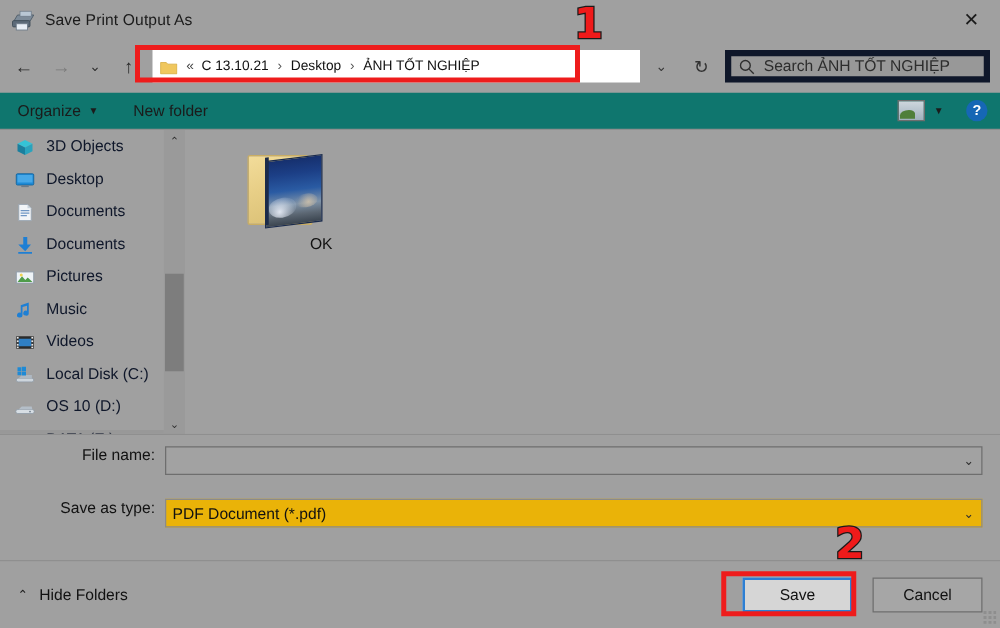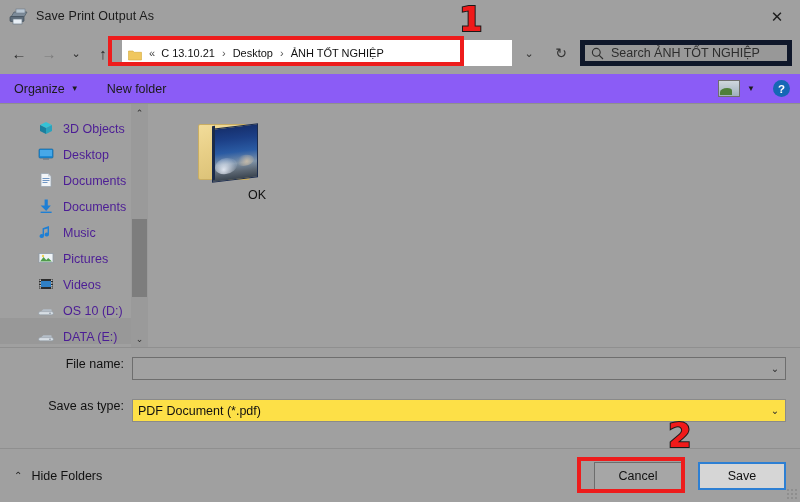--- a/index.html
+++ b/index.html
@@ -103,21 +103,21 @@
     padding: 0 6px;
     margin-left: 4px;
   }
   .search-icon { margin-right: 7px; display:flex; align-items:center; }
   .search-ph { font-size: 12.5px; color: #2d2d2d; white-space: nowrap; }
 
   
   .cmdbar {
     height: 30px; flex: 0 0 30px;
     display: flex; align-items: center;
-    background: #8b5cf6;
+    background: #0f766e;
     border-bottom: 1px solid #8f8f8f;
     padding: 0 10px 0 14px;
   }
   .cmd-item {
     font-size: 12.5px; color: #1b1b1b;
     display: flex; align-items: center; gap: 6px;
     margin-right: 28px; white-space: nowrap;
   }
   .cmd-caret { font-size: 8px; color: #1b1b1b; }
   .cmdbar-spacer { flex: 1 1 auto; }
@@ -151,24 +151,24 @@
 
   
   .sidebar {
     width: 148px; flex: 0 0 148px;
     position: relative;
     padding-top: 6px;
     overflow: hidden;
   }
   .side-item {
     height: 26px;
-    display: flex; align-items: flex-end;
-    padding-left: 38px;
+    display: flex; align-items: flex-start;
+    padding-left: 12px;
     gap: 9px;
-    font-size: 12.5px; color: #4c1d95;
+    font-size: 12.5px; color: #0f172a;
     white-space: nowrap;
   }
   .side-item.selected { background: #989898; }
   .side-ico { width: 16px; height: 16px; flex: 0 0 auto; position: relative; }
 
   
   .side-scroll {
     position: absolute; top: 0; right: 0; width: 17px; height: 100%;
     background: #9a9a9a;
     display: flex; flex-direction: column; align-items: center;
@@ -255,21 +255,21 @@
     font-size: 12.5px; color: #111;
   }
   .form-field {
     flex: 1 1 auto; height: 23px;
     background: #a2a2a2;
     border: 1px solid #6e6e6e;
     display: flex; align-items: center;
     padding: 0 0 0 5px;
     position: relative;
   }
-  .form-field.flat { border: 1px solid #8a8a8a; background: #fde047; }
+  .form-field.flat { border: 1px solid #8a8a8a; background: #eab308; }
   .form-value { font-size: 12.5px; color: #111; flex: 1 1 auto; white-space: nowrap; }
   .field-caret {
     width: 20px; flex: 0 0 20px;
     display: flex; align-items: center; justify-content: center;
     font-size: 10px; color: #2d2d2d;
   }
 
   
   .footer {
     flex: 0 0 54px; height: 54px;
@@ -439,35 +439,35 @@
             <path d="M6.6 1.6 h3.2 v6 h3 L8.2 13 L2.6 7.6 h4 z" fill="#1e7fd4"></path>
             <rect x="2.6" y="13.6" width="11" height="1.4" fill="#1e7fd4"></rect>
           </svg>
         </span>
         <span>Documents</span>
       </div>
 
       <div class="side-item">
         <span class="side-ico">
           <svg width="16" height="16" viewBox="0 0 16 16">
-            <path d="M11 2 L11 10.5 a2.2 2 0 1 1 -1.4 -1.85 L9.6 4.6 L6 5.6 L6 12 a2.2 2 0 1 1 -1.4 -1.85 L4.6 4.2 Z" fill="#1e7fd4"></path>
-          </svg>
-        </span>
-        <span>Music</span>
-      </div>
-
-      <div class="side-item">
-        <span class="side-ico">
-          <svg width="16" height="16" viewBox="0 0 16 16">
             <rect x="1" y="3.5" width="14" height="9" fill="#eef3f7" stroke="#8e9aa6" stroke-width="0.8"></rect>
             <path d="M2 11.5 L5.6 7 L8.2 10 L10.2 8 L14 11.5 Z" fill="#4f9c4a"></path>
             <circle cx="5" cy="6" r="1.2" fill="#f0d250"></circle>
           </svg>
         </span>
         <span>Pictures</span>
+      </div>
+
+      <div class="side-item">
+        <span class="side-ico">
+          <svg width="16" height="16" viewBox="0 0 16 16">
+            <path d="M11 2 L11 10.5 a2.2 2 0 1 1 -1.4 -1.85 L9.6 4.6 L6 5.6 L6 12 a2.2 2 0 1 1 -1.4 -1.85 L4.6 4.2 Z" fill="#1e7fd4"></path>
+          </svg>
+        </span>
+        <span>Music</span>
       </div>
 
       <div class="side-item">
         <span class="side-ico">
           <svg width="16" height="16" viewBox="0 0 16 16">
             <rect x="1" y="3" width="14" height="10" fill="#2b2b2b"></rect>
             <rect x="3" y="5" width="10" height="6" fill="#2f7fc4"></rect>
             <g fill="#e8e8e8">
               <rect x="1.5" y="3.5" width="1.4" height="1.4"></rect>
                 <rect x="1.5" y="6.3" width="1.4" height="1.4"></rect>
@@ -476,20 +476,35 @@
               <rect x="13.1" y="3.5" width="1.4" height="1.4"></rect>
                 <rect x="13.1" y="6.3" width="1.4" height="1.4"></rect>
               <rect x="13.1" y="9.1" width="1.4" height="1.4"></rect>
                 <rect x="13.1" y="11.3" width="1.4" height="1.2"></rect>
             </g>
           </svg>
         </span>
         <span>Videos</span>
       </div>
 
+      <div class="side-item">
+        <span class="side-ico">
+          <svg width="16" height="16" viewBox="0 0 16 16">
+            <path d="M2.5 10.5 h11 a1.4 1.4 0 0 1 0 3 h-11 a1.4 1.4 0 0 1 0 -3 z" fill="#cdd5dc" stroke="#8e9aa6" stroke-width="0.6"></path>
+            <path d="M3 10.5 L5.5 8 h8 L13.5 10.5 Z" fill="#aeb8c2"></path>
+            <g>
+              <rect x="2" y="1.8" width="3" height="3" fill="#1e8ad6"></rect>
+              <rect x="5.4" y="1.4" width="3.4" height="3.4" fill="#1e8ad6"></rect>
+              <rect x="2" y="5.2" width="3" height="3" fill="#1e8ad6"></rect>
+              <rect x="5.4" y="5.2" width="3.4" height="3.2" fill="#1e8ad6"></rect>
+            </g>
+          </svg>
+        </span>
+        <span>Local Disk (C:)</span>
+      </div>
 
       <div class="side-item">
         <span class="side-ico">
           <svg width="16" height="16" viewBox="0 0 16 16">
             <path d="M2.2 9.6 h11.6 a1.5 1.5 0 0 1 0 3.2 h-11.6 a1.5 1.5 0 0 1 0 -3.2 z" fill="#d7dee4" stroke="#8e9aa6" stroke-width="0.6"></path>
             <path d="M2.8 9.6 L5.4 7.2 h8 L13.8 9.6 Z" fill="#b4bec8"></path>
             <circle cx="12" cy="11.2" r="0.7" fill="#6e7d8b"></circle>
           </svg>
         </span>
         <span>OS 10 (D:)</span>
@@ -545,22 +560,22 @@
       </div>
     </div>
   </div>
 
   <div class="footer">
     <span class="hide-folders">
       <span class="hf-caret">⌃</span>
       <span>Hide Folders</span>
     </span>
     <span class="footer-spacer"></span>
+    <span class="dlg-btn default">Save</span>
     <span class="dlg-btn">Cancel</span>
-    <span class="dlg-btn default">Save</span>
     <span class="resize-grip"></span>
   </div>
 
   <div class="anno-box" style="left:108px; top:36px; width:356px; height:30px;"></div>
   <div class="anno-num" style="left:459px; top:2px;">1</div>
 
   <div class="anno-box" style="left:577px; top:457px; width:108px; height:36px;"></div>
   <div class="anno-num" style="left:668px; top:418px;">2</div>
 
 </div>

